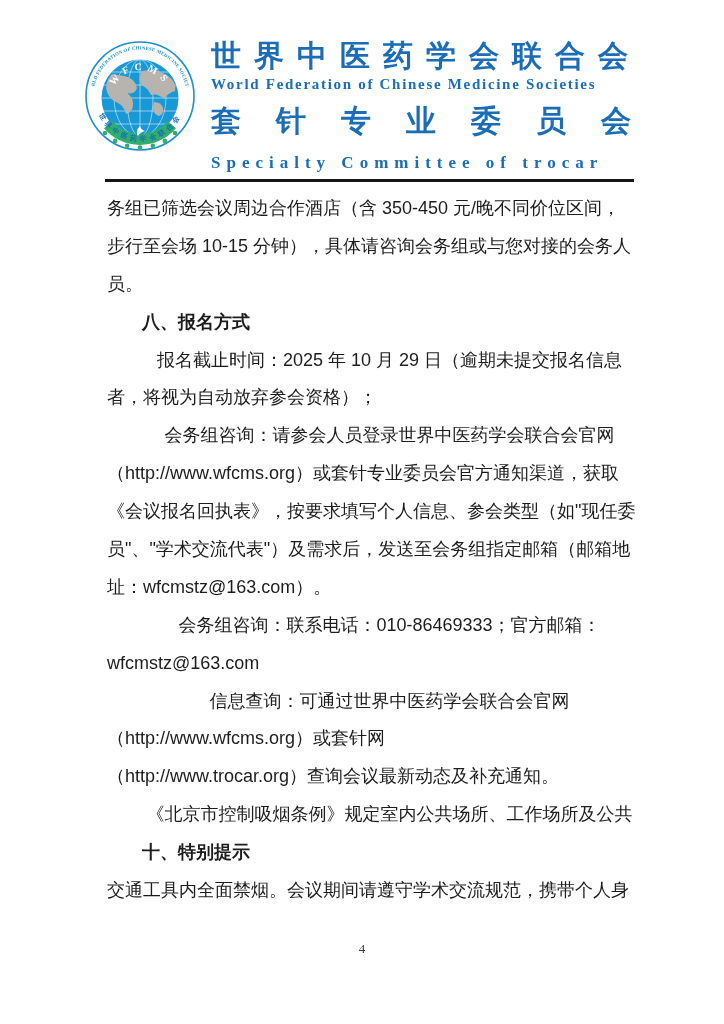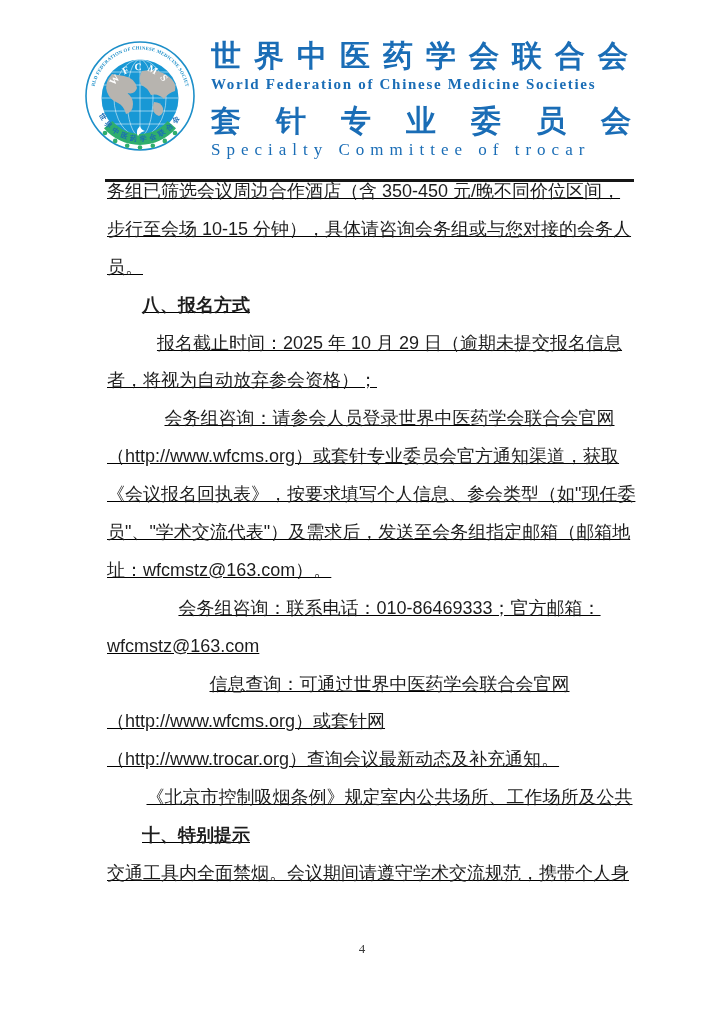--- a/index.html
+++ b/index.html
@@ -22,28 +22,28 @@
     font-family:"Liberation Serif","DejaVu Serif",serif;font-weight:bold;
     color:var(--title-blue);font-size:15px;line-height:18px;
     letter-spacing:1.7px;white-space:nowrap;margin-top:1px;
   }
   .t-cn2{
     font-family:"Liberation Serif","DejaVu Serif",serif;font-weight:bold;
     color:var(--title-blue);font-size:30px;line-height:36px;
     letter-spacing:35px;margin-right:-35px;white-space:nowrap;margin-top:10px;
   }
   .t-en2{
-    font-family:"Liberation Serif","DejaVu Serif",serif;font-weight:normal;
+    font-family:"Liberation Serif","DejaVu Serif",serif;font-weight:bold;
     color:var(--title-blue);font-size:17px;line-height:20px;
-    letter-spacing:6px;white-space:nowrap;margin-top:1px;
+    letter-spacing:6px;white-space:nowrap;margin-top:14px;
   }
   .rule{position:absolute;left:105px;top:179px;width:529px;height:3px;background:var(--rule-black);}
 
   
-  .content{position:absolute;left:107px;top:173px;width:530px;text-decoration:underline;}
+  .content{position:absolute;left:107px;top:190px;width:530px;}
   .line{
     font-size:18px;line-height:37.9px;height:37.9px;
     color:var(--text-black);white-space:pre;
   }
   .line.heading{font-weight:bold;padding-left:35px;}
   .line.indent{padding-left:35px;text-align:center;}
 
   .page-num{
     position:absolute;left:0;top:941px;width:724px;text-align:center;
     font-family:"Liberation Serif","DejaVu Serif",serif;

